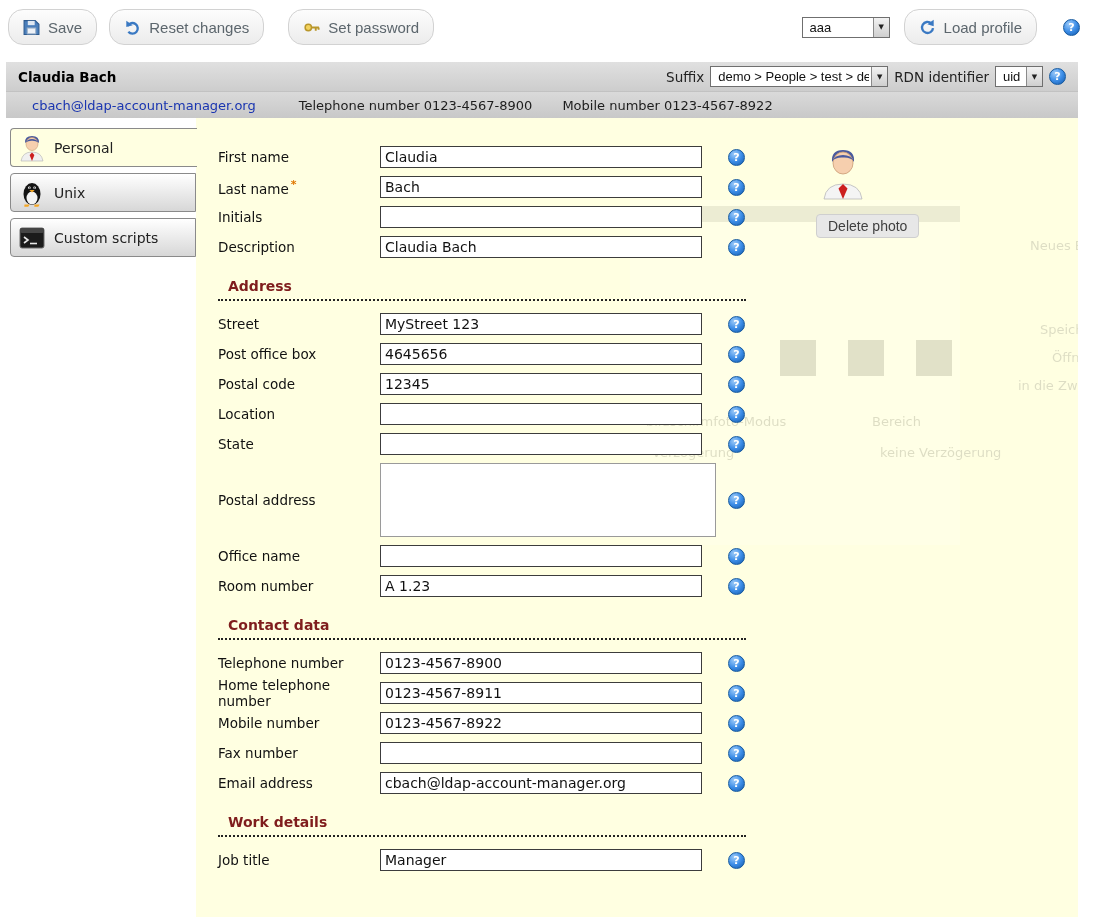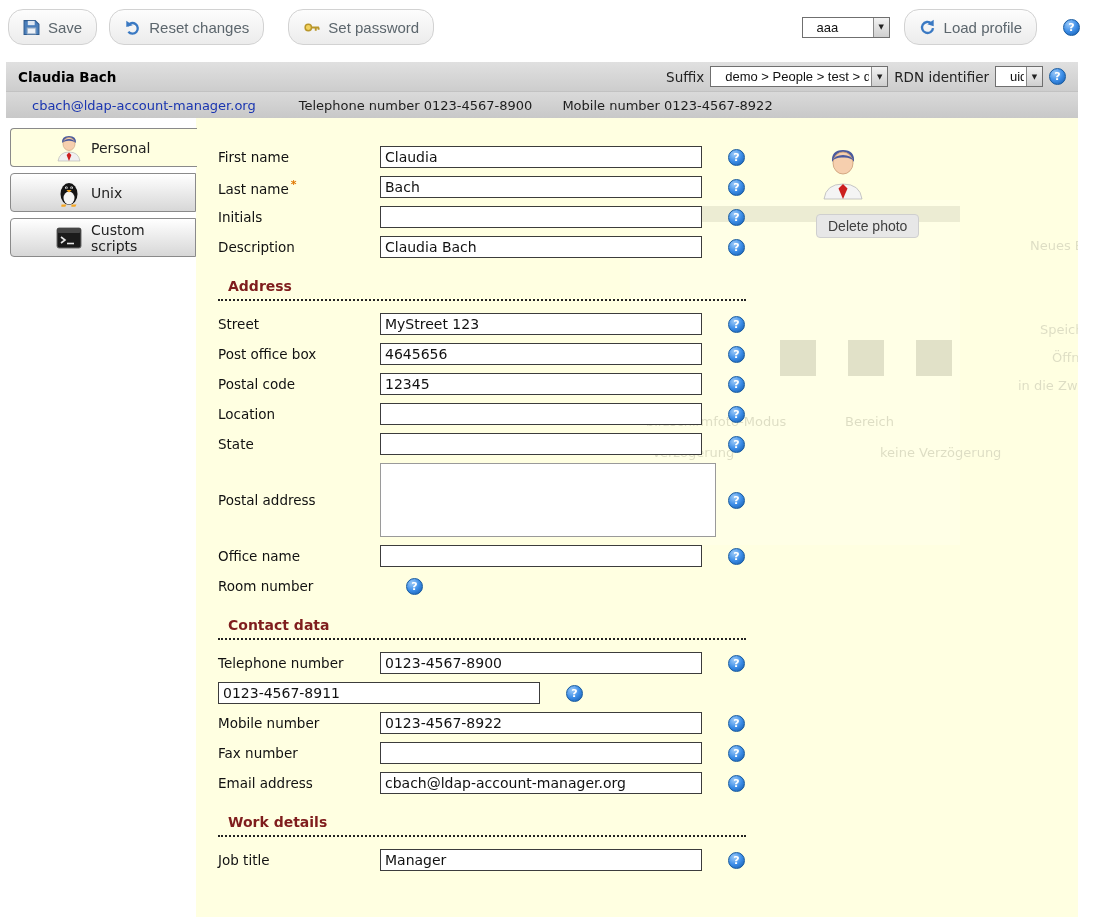--- a/index.html
+++ b/index.html
@@ -19,21 +19,21 @@
 
   
   .help { width:17px; height:17px; border-radius:50%; flex:none;
     background:radial-gradient(circle at 35% 28%, #9ecbf8 0%, #3d8ee8 50%, #1257a8 100%);
     border:1px solid #15599f; color:#fff; font-weight:bold; font-size:11px;
     display:inline-flex; align-items:center; justify-content:center; cursor:pointer; }
 
   
   .selwrap { position:relative; display:inline-block; }
   .selwrap select { appearance:none; -webkit-appearance:none; height:21px; font-size:13px;
-    border:1px solid #6f6f6f; background:#fff; padding:0 18px 0 14px; width:100%; color:#111; }
+    border:1px solid #6f6f6f; background:#fff; padding:0 18px 0 7px; width:100%; color:#111; }
   .selwrap::after { content:"▼"; position:absolute; right:1px; top:1px; bottom:1px; width:15px;
     font-size:7px; color:#222; background:linear-gradient(#f2f2f2,#cfcfcf); border-left:1px solid #8a8a8a;
     display:flex; align-items:center; justify-content:center; pointer-events:none; }
   .w-profile { width:88px; margin-right:14px; }
   .w-suffix  { width:178px; }
   .w-rdn     { width:48px; }
 
   
   .hdr { position:absolute; top:62px; left:6px; width:1072px; }
   .hdr-r1 { height:30px; background:linear-gradient(#e0e0e0,#cdcdcd); display:flex; align-items:center;
@@ -46,21 +46,21 @@
   .hdr-mobile { margin-left:30px; color:#1d1d1d; }
 
   
   .content { position:absolute; top:118px; left:6px; width:1072px; height:799px; background:#fff; }
   .main { position:absolute; left:190px; top:0; right:0; bottom:0; background:#ffffe1; overflow:hidden; }
 
   
   .tabs { position:absolute; left:4px; top:10px; width:188px; z-index:3; }
   .tab { width:186px; height:39px; display:flex; align-items:center; margin-bottom:6px;
     border:1px solid #8a8a8a; border-radius:4px 0 0 4px; cursor:pointer;
-    background:linear-gradient(#ffffff,#d7d7d7); font-size:14px; color:#222;padding-left:37px; }
+    background:linear-gradient(#ffffff,#d7d7d7); font-size:14px; color:#222; }
   .tab.active { width:187px; background:#ffffe1; border-right:none; }
   .tab-ic { width:28px; height:28px; margin:0 8px 0 7px; flex:none; }
 
   
   .form { position:absolute; left:22px; top:28px; width:600px; }
   .row { display:flex; align-items:center; height:22px; margin-bottom:8px; }
   .row.ta-row { height:auto; }
   .flabel { width:162px; flex:none; font-size:13.5px; color:#111; }
   .req { color:#e07800; font-weight:bold; margin-left:2px; vertical-align:super; font-size:11px; }
   .tin { width:322px; height:22px; border:1px solid #3c3c3c; background:#fff; padding:0 4px;
@@ -160,21 +160,21 @@
       <div class="g-panel"></div>
       <div class="g-strip"></div>
       <div class="g-sq" style="left:584px; top:222px"></div>
       <div class="g-sq" style="left:652px; top:222px"></div>
       <div class="g-sq" style="left:720px; top:222px"></div>
       <span class="g-t" style="left:834px; top:120px">Neues Bi</span>
       <span class="g-t" style="left:844px; top:204px">Speich</span>
       <span class="g-t" style="left:856px; top:232px">Öffne</span>
       <span class="g-t" style="left:822px; top:260px">in die Zwisc</span>
       <span class="g-t" style="left:450px; top:296px">bildschirmfoto-Modus</span>
-      <span class="g-t" style="left:649px; top:296px">Bereich</span>
+      <span class="g-t" style="left:676px; top:296px">Bereich</span>
       <span class="g-t" style="left:456px; top:327px">Verzögerung</span>
       <span class="g-t" style="left:684px; top:327px">keine Verzögerung</span>
       <span class="g-t g-box" style="left:462px; top:390px">Hilfe</span>
     </div>
 
     <svg class="photo" viewBox="0 0 46 54">
       <path d="M12 16 q-1-12 11-12 q12 0 11 12 q-4-6-11-5 q-7-1-11 5z" fill="#4a5a9e"></path>
       <ellipse cx="23" cy="17" rx="10" ry="11" fill="#f6cfae" stroke="#c99b72" stroke-width="0.8"></ellipse>
       <path d="M12 15 q3-6 11-6 q8 0 11 6 q-4-4-11-3.5 q-7-0.5-11 3.5z" fill="#4a5a9e"></path>
       <path d="M4 53 q2-15 19-15 q17 0 19 15z" fill="#f4f4f4" stroke="#b9b9b9" stroke-width="0.8"></path>
@@ -247,32 +247,34 @@
       </div>
 
       <div class="row">
         <label class="flabel">Office name</label>
         <input class="tin" value="" style="">
         <span class="help">?</span>
       </div>
 
       <div class="row">
         <label class="flabel">Room number</label>
+        <input class="tin" value="A 1.23" style="">
         <span class="help">?</span>
       </div>
 
       <div class="section">Contact data</div>
 
       <div class="row">
         <label class="flabel">Telephone number</label>
         <input class="tin" value="0123-4567-8900" style="">
         <span class="help">?</span>
       </div>
 
       <div class="row">
+        <label class="flabel">Home telephone number</label>
         <input class="tin" value="0123-4567-8911" style="">
         <span class="help">?</span>
       </div>
 
       <div class="row">
         <label class="flabel">Mobile number</label>
         <input class="tin" value="0123-4567-8922" style="">
         <span class="help">?</span>
       </div>
 

